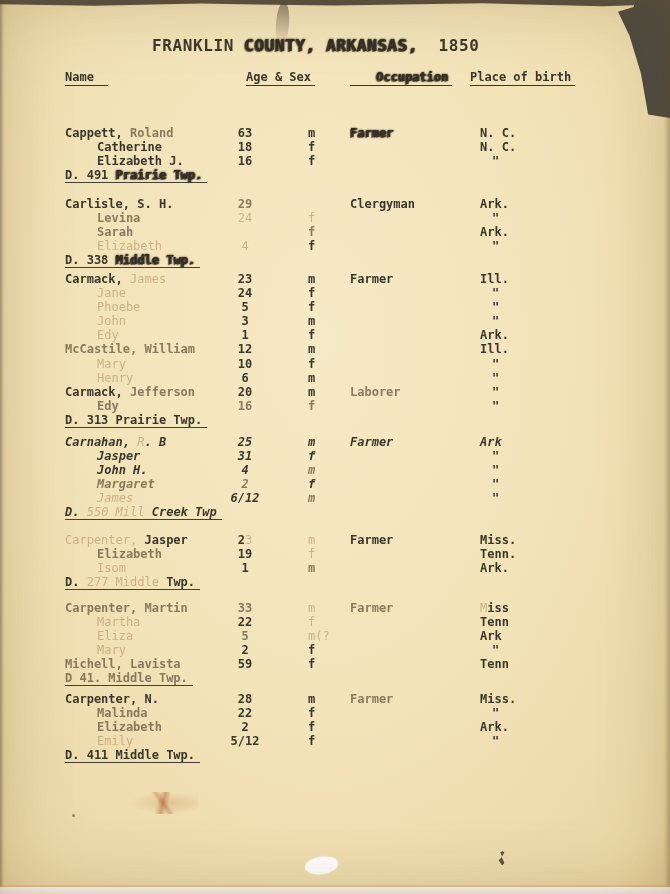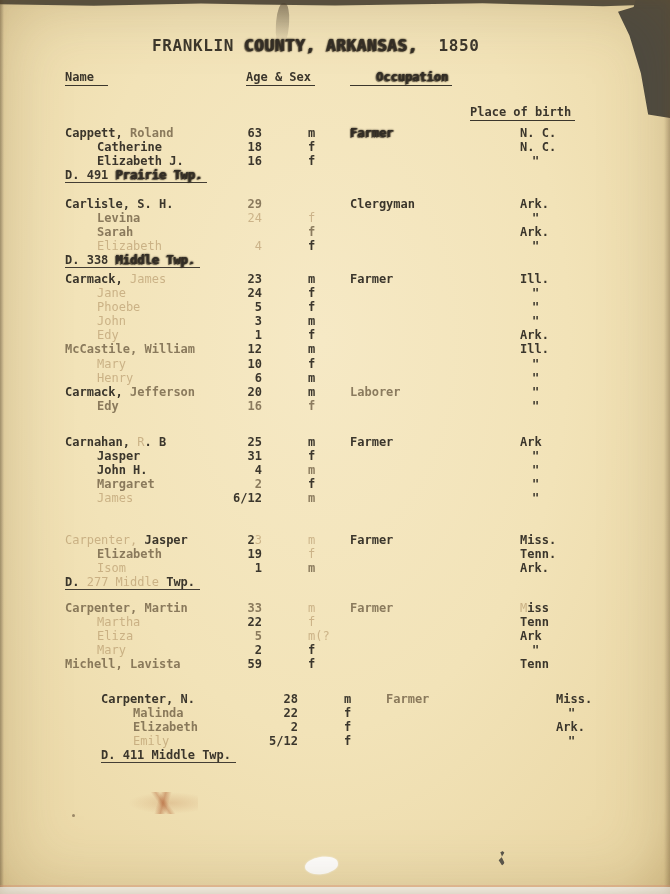--- a/index.html
+++ b/index.html
@@ -20,33 +20,33 @@
   .f2{color:rgba(158,124,78,.48);font-weight:400;}
   .f3{color:#322d26;font-weight:700;
       text-shadow:0 0 2px rgba(52,44,32,.95),1px 0 1px rgba(52,44,32,.9),-1px 1px 1px rgba(52,44,32,.7);}
   
   .title{position:absolute;top:36px;left:152px;font-size:16px;letter-spacing:.6px;white-space:pre;}
   .headers{position:absolute;top:70px;left:0;right:0;height:16px;}
   .hdr{position:absolute;font-weight:700;border-bottom:1.6px solid #3b362c;padding-bottom:1px;white-space:pre;}
   .h-name{left:65px;padding-right:14px;}
   .h-age{left:246px;padding-right:4px;text-align:right;}
   .h-occ{left:350px;padding-right:4px;padding-left:26px;}
-  .h-place{left:470px;padding-right:4px;margin-top:35px;}
+  .h-place{left:470px;padding-right:4px;}
   
   .household{position:absolute;left:0;right:0;}
-  .hh0{top:126px;} .hh1{top:197px;} .hh2{top:272px;} .hh3{top:435px;}
-  .hh4{top:533px;} .hh5{top:601px;} .hh6{top:692px;padding-left:36px;}
+  .hh0{top:126px;} .hh1{top:197px;} .hh2{top:272px;} .hh3{top:435px;font-style:italic;}
+  .hh4{top:533px;} .hh5{top:601px;} .hh6{top:692px;}
   .row{position:relative;height:14.1px;line-height:14px;white-space:pre;}
   .cell{position:absolute;top:0;white-space:pre;}
   .c-name{left:65px;}
   .c-name.indent{left:97px;}
-  .c-age{left:196px;width:66px;text-align:right;}
+  .c-age{left:212px;width:66px;text-align:center;}
   .c-sex{left:308px;}
   .c-occ{left:350px;}
-  .c-place{left:480px;margin-left:40px;}
+  .c-place{left:480px;}
   .c-place.ditto{left:492px;}
   .footer-line{position:relative;height:15px;line-height:14px;text-align:right;}
   .footer-text{position:absolute;left:65px;border-bottom:1.8px solid #443e34;padding-right:5px;white-space:pre;font-weight:700;}
   
   .art{position:absolute;pointer-events:none;}
   .top-band{top:0;left:0;right:0;height:8px;background:#45423a;opacity:.92;
     clip-path:polygon(0 0,100% 0,100% 50%,90% 78%,72% 42%,50% 70%,30% 45%,14% 72%,0 52%);}
   .top-right-blob{top:0;right:0;width:52px;height:118px;background:#4c4941;
     clip-path:polygon(34% 0,100% 0,100% 100%,58% 97%,44% 62%,22% 30%,0 10%,30% 6%);}
   .left-edge{left:0;top:0;bottom:0;width:4px;background:linear-gradient(to right,rgba(60,50,38,.38),rgba(60,50,38,0));}
@@ -113,42 +113,51 @@
         <div class="row"><span class="cell c-name"><span class="f0">Carmack, </span><span class="f2">James</span></span><span class="cell c-age"><span class="f0">23</span></span><span class="cell c-sex"><span class="f0">m</span></span><span class="cell c-occ"><span class="f0">Farmer</span></span><span class="cell c-place"><span class="f0">Ill.</span></span></div>
         <div class="row"><span class="cell c-name indent"><span class="f2">Jane</span></span><span class="cell c-age"><span class="f0">24</span></span><span class="cell c-sex"><span class="f0">f</span></span><span class="cell c-occ"></span><span class="cell c-place ditto"><span class="f0">"</span></span></div>
         <div class="row"><span class="cell c-name indent"><span class="f2">Phoebe</span></span><span class="cell c-age"><span class="f0">5</span></span><span class="cell c-sex"><span class="f0">f</span></span><span class="cell c-occ"></span><span class="cell c-place ditto"><span class="f0">"</span></span></div>
         <div class="row"><span class="cell c-name indent"><span class="f2">John</span></span><span class="cell c-age"><span class="f0">3</span></span><span class="cell c-sex"><span class="f0">m</span></span><span class="cell c-occ"></span><span class="cell c-place ditto"><span class="f0">"</span></span></div>
         <div class="row"><span class="cell c-name indent"><span class="f2">Edy</span></span><span class="cell c-age"><span class="f0">1</span></span><span class="cell c-sex"><span class="f0">f</span></span><span class="cell c-occ"></span><span class="cell c-place"><span class="f0">Ark.</span></span></div>
         <div class="row"><span class="cell c-name"><span class="f1">McCastile, William</span></span><span class="cell c-age"><span class="f0">12</span></span><span class="cell c-sex"><span class="f0">m</span></span><span class="cell c-occ"></span><span class="cell c-place"><span class="f0">Ill.</span></span></div>
         <div class="row"><span class="cell c-name indent"><span class="f2">Mary</span></span><span class="cell c-age"><span class="f0">10</span></span><span class="cell c-sex"><span class="f0">f</span></span><span class="cell c-occ"></span><span class="cell c-place ditto"><span class="f0">"</span></span></div>
         <div class="row"><span class="cell c-name indent"><span class="f2">Henry</span></span><span class="cell c-age"><span class="f0">6</span></span><span class="cell c-sex"><span class="f0">m</span></span><span class="cell c-occ"></span><span class="cell c-place ditto"><span class="f0">"</span></span></div>
         <div class="row"><span class="cell c-name"><span class="f0">Carmack, </span><span class="f1">Jefferson</span></span><span class="cell c-age"><span class="f0">20</span></span><span class="cell c-sex"><span class="f0">m</span></span><span class="cell c-occ"><span class="f1">Laborer</span></span><span class="cell c-place ditto"><span class="f0">"</span></span></div>
         <div class="row"><span class="cell c-name indent"><span class="f1">Edy</span></span><span class="cell c-age"><span class="f1">16</span></span><span class="cell c-sex"><span class="f1">f</span></span><span class="cell c-occ"></span><span class="cell c-place ditto"><span class="f0">"</span></span></div>
+        <div class="footer-line">
+          <span class="footer-text"><span class="f0">D. 313 Prairie Twp.</span></span>
+        </div>
       </div>
       <div class="household hh3">
         <div class="row"><span class="cell c-name"><span class="f0">Carnahan, </span><span class="f2">R</span><span class="f0">. B</span></span><span class="cell c-age"><span class="f0">25</span></span><span class="cell c-sex"><span class="f0">m</span></span><span class="cell c-occ"><span class="f0">Farmer</span></span><span class="cell c-place"><span class="f0">Ark</span></span></div>
         <div class="row"><span class="cell c-name indent"><span class="f0">Jasper</span></span><span class="cell c-age"><span class="f0">31</span></span><span class="cell c-sex"><span class="f0">f</span></span><span class="cell c-occ"></span><span class="cell c-place ditto"><span class="f0">"</span></span></div>
         <div class="row"><span class="cell c-name indent"><span class="f0">John H.</span></span><span class="cell c-age"><span class="f0">4</span></span><span class="cell c-sex"><span class="f1">m</span></span><span class="cell c-occ"></span><span class="cell c-place ditto"><span class="f0">"</span></span></div>
         <div class="row"><span class="cell c-name indent"><span class="f1">Margaret</span></span><span class="cell c-age"><span class="f1">2</span></span><span class="cell c-sex"><span class="f0">f</span></span><span class="cell c-occ"></span><span class="cell c-place ditto"><span class="f0">"</span></span></div>
         <div class="row"><span class="cell c-name indent"><span class="f2">James</span></span><span class="cell c-age"><span class="f0">6/12</span></span><span class="cell c-sex"><span class="f1">m</span></span><span class="cell c-occ"></span><span class="cell c-place ditto"><span class="f0">"</span></span></div>
+        <div class="footer-line">
+          <span class="footer-text"><span class="f0">D. </span><span class="f2">550 Mill</span><span class="f0"> Creek Twp</span></span>
+        </div>
       </div>
       <div class="household hh4">
         <div class="row"><span class="cell c-name"><span class="f2">Carpenter,</span><span class="f0"> Jasper</span></span><span class="cell c-age"><span class="f0">2</span><span class="f2">3</span></span><span class="cell c-sex"><span class="f2">m</span></span><span class="cell c-occ"><span class="f0">Farmer</span></span><span class="cell c-place"><span class="f0">Miss.</span></span></div>
         <div class="row"><span class="cell c-name indent"><span class="f1">Elizabeth</span></span><span class="cell c-age"><span class="f0">19</span></span><span class="cell c-sex"><span class="f2">f</span></span><span class="cell c-occ"></span><span class="cell c-place"><span class="f0">Tenn.</span></span></div>
         <div class="row"><span class="cell c-name indent"><span class="f2">Isom</span></span><span class="cell c-age"><span class="f0">1</span></span><span class="cell c-sex"><span class="f1">m</span></span><span class="cell c-occ"></span><span class="cell c-place"><span class="f0">Ark.</span></span></div>
         <div class="footer-line">
           <span class="footer-text"><span class="f0">D. </span><span class="f2">277 Middle</span><span class="f0"> Twp.</span></span>
         </div>
       </div>
       <div class="household hh5">
         <div class="row"><span class="cell c-name"><span class="f1">Carpenter, Martin</span></span><span class="cell c-age"><span class="f1">33</span></span><span class="cell c-sex"><span class="f2">m</span></span><span class="cell c-occ"><span class="f1">Farmer</span></span><span class="cell c-place"><span class="f2">M</span><span class="f0">iss</span></span></div>
         <div class="row"><span class="cell c-name indent"><span class="f2">Martha</span></span><span class="cell c-age"><span class="f0">22</span></span><span class="cell c-sex"><span class="f2">f</span></span><span class="cell c-occ"></span><span class="cell c-place"><span class="f0">Tenn</span></span></div>
         <div class="row"><span class="cell c-name indent"><span class="f2">Eliza</span></span><span class="cell c-age"><span class="f1">5</span></span><span class="cell c-sex"><span class="f2">m(?</span></span><span class="cell c-occ"></span><span class="cell c-place"><span class="f0">Ark</span></span></div>
         <div class="row"><span class="cell c-name indent"><span class="f2">Mary</span></span><span class="cell c-age"><span class="f0">2</span></span><span class="cell c-sex"><span class="f0">f</span></span><span class="cell c-occ"></span><span class="cell c-place ditto"><span class="f0">"</span></span></div>
         <div class="row"><span class="cell c-name"><span class="f1">Michell, Lavista</span></span><span class="cell c-age"><span class="f0">59</span></span><span class="cell c-sex"><span class="f0">f</span></span><span class="cell c-occ"></span><span class="cell c-place"><span class="f0">Tenn</span></span></div>
+        <div class="footer-line">
+          <span class="footer-text"><span class="f1">D 41. Middle Twp.</span></span>
+        </div>
       </div>
       <div class="household hh6">
         <div class="row"><span class="cell c-name"><span class="f0">Carpenter, N.</span></span><span class="cell c-age"><span class="f0">28</span></span><span class="cell c-sex"><span class="f0">m</span></span><span class="cell c-occ"><span class="f1">Farmer</span></span><span class="cell c-place"><span class="f0">Miss.</span></span></div>
         <div class="row"><span class="cell c-name indent"><span class="f1">Malinda</span></span><span class="cell c-age"><span class="f0">22</span></span><span class="cell c-sex"><span class="f0">f</span></span><span class="cell c-occ"></span><span class="cell c-place ditto"><span class="f0">"</span></span></div>
         <div class="row"><span class="cell c-name indent"><span class="f1">Elizabeth</span></span><span class="cell c-age"><span class="f0">2</span></span><span class="cell c-sex"><span class="f0">f</span></span><span class="cell c-occ"></span><span class="cell c-place"><span class="f0">Ark.</span></span></div>
         <div class="row"><span class="cell c-name indent"><span class="f2">Emily</span></span><span class="cell c-age"><span class="f0">5/12</span></span><span class="cell c-sex"><span class="f0">f</span></span><span class="cell c-occ"></span><span class="cell c-place ditto"><span class="f0">"</span></span></div>
         <div class="footer-line">
           <span class="footer-text"><span class="f0">D. 411 Middle Twp.</span></span>
         </div>
       </div>

